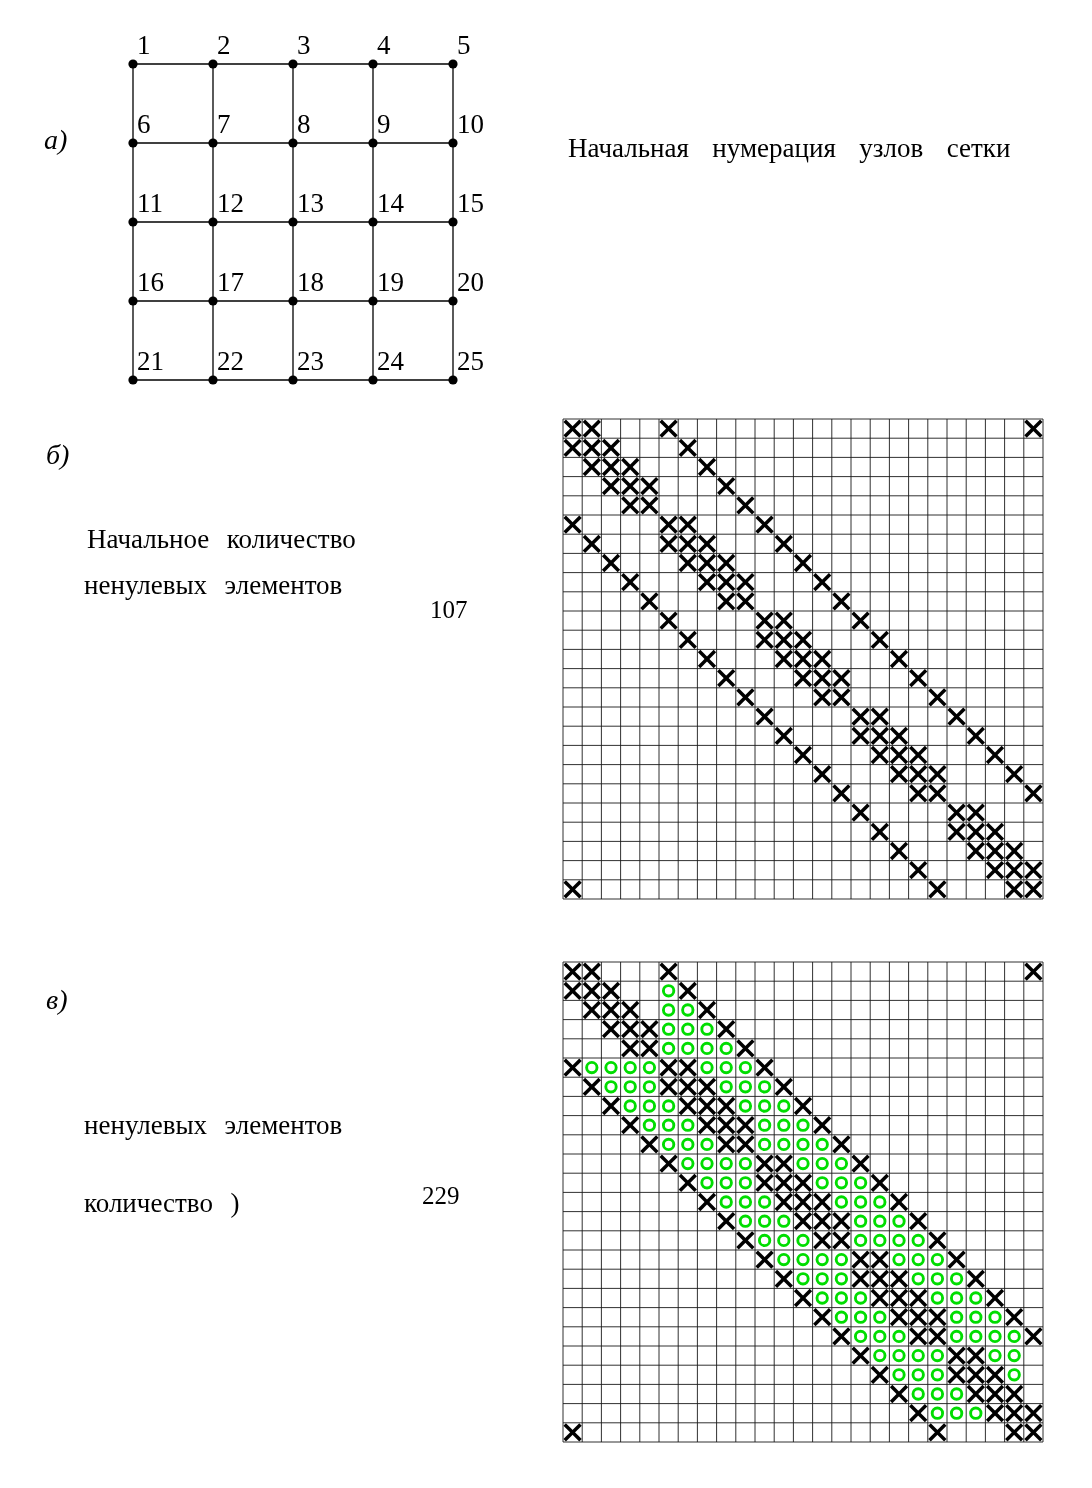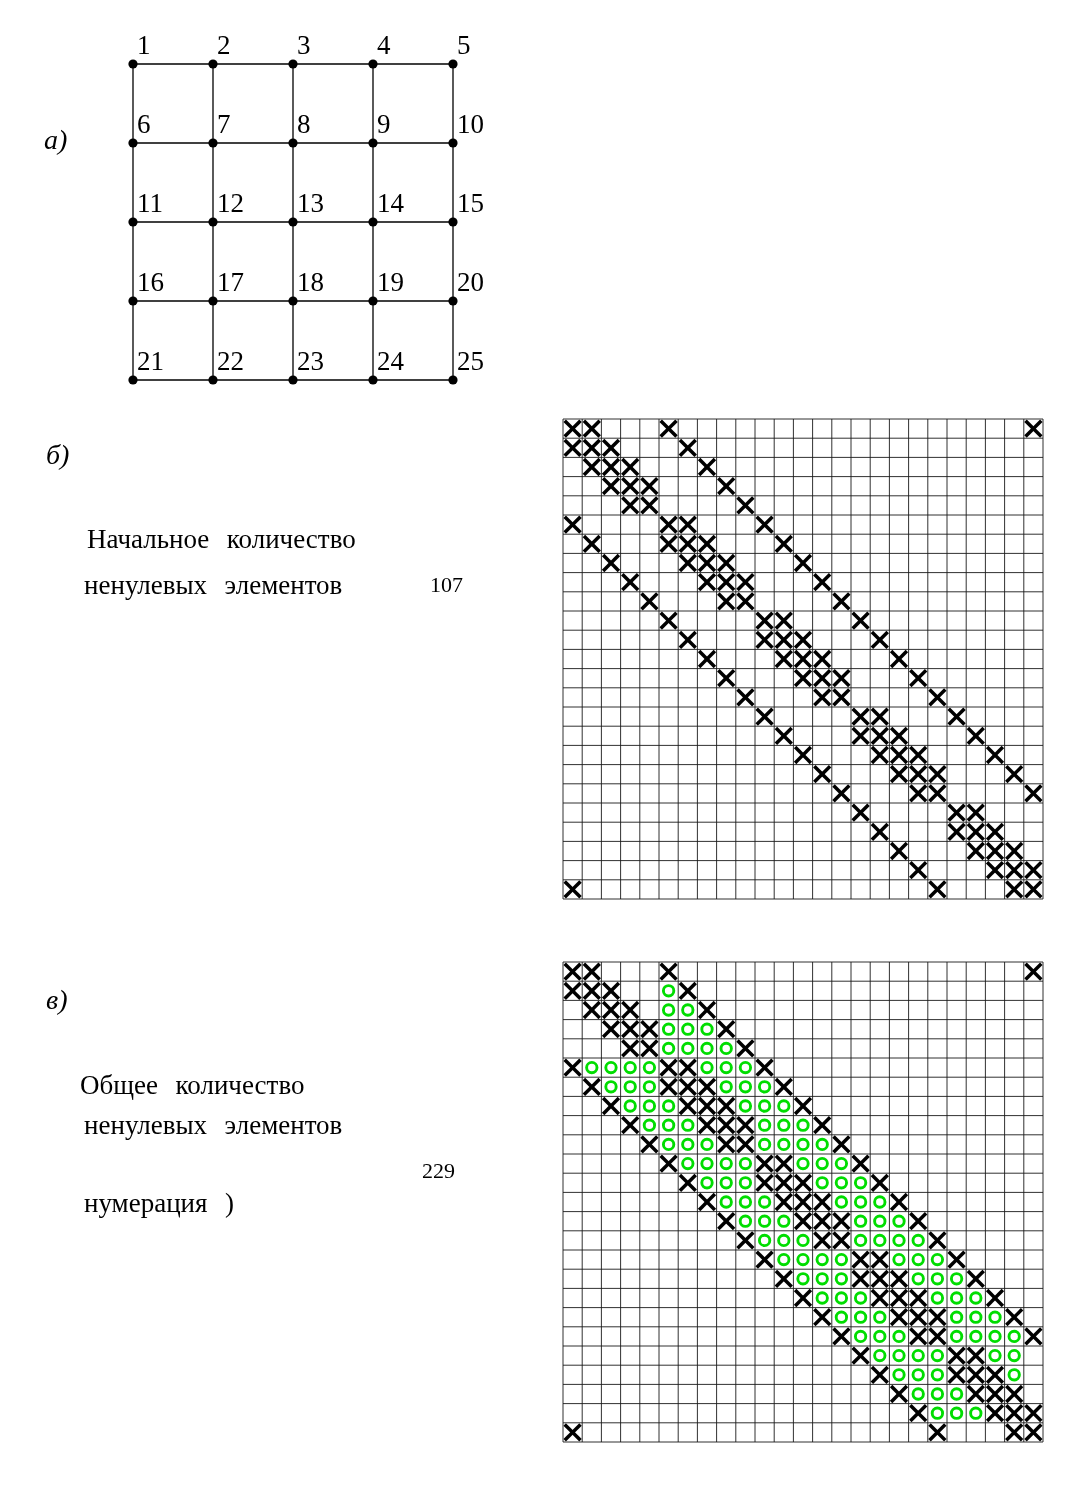--- a/index.html
+++ b/index.html
@@ -11,21 +11,21 @@
   #lbl-b{left:46px;top:439px;}
   #lbl-v{left:46px;top:984px;}
   .title{position:absolute;left:568px;top:133px;font-size:27px;word-spacing:0.62em;white-space:nowrap;}
   .cap{position:absolute;font-size:27px;word-spacing:0.40em;white-space:nowrap;}
   #b-cap1{left:87px;top:524px;}
   #b-cap2{left:84px;top:570px;}
   #v-cap1{left:80px;top:1070px;}
   #v-cap2{left:84px;top:1110px;}
   #v-cap3{left:72px;top:1150px;}
   #v-cap4{left:84px;top:1188px;}
-  .count{position:absolute;font-size:22px;}
+  .count{position:absolute;font-size:25px;margin-top:24px;}
   #b-count{left:430px;top:572px;}
   #v-count{left:422px;top:1158px;}
   #mesh-svg{position:absolute;left:115px;top:26px;}
   #matrix-b{position:absolute;left:560px;top:416px;}
   #matrix-v{position:absolute;left:560px;top:959px;}
   .meshnum{font-family:"Liberation Serif","DejaVu Serif",serif;font-size:27px;fill:#000;}
 </style>
 </head>
 <body>
 
@@ -87,20 +87,21 @@
       <text x="22" y="344" class="meshnum">21</text>
       <circle cx="98" cy="354" r="4.6" fill="#000"></circle>
       <text x="102" y="344" class="meshnum">22</text>
       <circle cx="178" cy="354" r="4.6" fill="#000"></circle>
       <text x="182" y="344" class="meshnum">23</text>
       <circle cx="258" cy="354" r="4.6" fill="#000"></circle>
       <text x="262" y="344" class="meshnum">24</text>
       <circle cx="338" cy="354" r="4.6" fill="#000"></circle>
       <text x="342" y="344" class="meshnum">25</text>
     </svg>
+  <div class="title">Начальная нумерация узлов сетки</div>
 
   <div class="lbl" id="lbl-b">б)</div>
   <div class="cap" id="b-cap1">Начальное количество</div>
   <div class="cap" id="b-cap2">ненулевых элементов</div>
   <div class="count" id="b-count">107</div>
   <svg id="matrix-b" width="486" height="486">
       <line x1="3" y1="3" x2="483" y2="3" stroke="#1a1a1a" stroke-width="0.9"></line>
       <line x1="3" y1="3" x2="3" y2="483" stroke="#1a1a1a" stroke-width="0.9"></line>
       <line x1="3" y1="22.2" x2="483" y2="22.2" stroke="#1a1a1a" stroke-width="0.9"></line>
       <line x1="22.2" y1="3" x2="22.2" y2="483" stroke="#1a1a1a" stroke-width="0.9"></line>
@@ -362,23 +363,22 @@
       <line x1="4.699999999999999" y1="481.29999999999995" x2="20.5" y2="465.5" stroke="#000000" stroke-width="3.5"></line>
       <line x1="369.50000000000006" y1="465.5" x2="385.3" y2="481.29999999999995" stroke="#000000" stroke-width="3.5"></line>
       <line x1="369.50000000000006" y1="481.29999999999995" x2="385.3" y2="465.5" stroke="#000000" stroke-width="3.5"></line>
       <line x1="446.3" y1="465.5" x2="462.09999999999997" y2="481.29999999999995" stroke="#000000" stroke-width="3.5"></line>
       <line x1="446.3" y1="481.29999999999995" x2="462.09999999999997" y2="465.5" stroke="#000000" stroke-width="3.5"></line>
       <line x1="465.5" y1="465.5" x2="481.29999999999995" y2="481.29999999999995" stroke="#000000" stroke-width="3.5"></line>
       <line x1="465.5" y1="481.29999999999995" x2="481.29999999999995" y2="465.5" stroke="#000000" stroke-width="3.5"></line>
     </svg>
 
   <div class="lbl" id="lbl-v">в)</div>
-  <div class="cap" id="v-cap1">Общее количество</div>
   <div class="cap" id="v-cap2">ненулевых элементов</div>
-  <div class="cap" id="v-cap4">нумерация )</div>
+  <div class="cap" id="v-cap4">количество )</div>
   <div class="count" id="v-count">229</div>
   <svg id="matrix-v" width="486" height="486">
       <line x1="3" y1="3" x2="483" y2="3" stroke="#1a1a1a" stroke-width="0.9"></line>
       <line x1="3" y1="3" x2="3" y2="483" stroke="#1a1a1a" stroke-width="0.9"></line>
       <line x1="3" y1="22.2" x2="483" y2="22.2" stroke="#1a1a1a" stroke-width="0.9"></line>
       <line x1="22.2" y1="3" x2="22.2" y2="483" stroke="#1a1a1a" stroke-width="0.9"></line>
       <line x1="3" y1="41.4" x2="483" y2="41.4" stroke="#1a1a1a" stroke-width="0.9"></line>
       <line x1="41.4" y1="3" x2="41.4" y2="483" stroke="#1a1a1a" stroke-width="0.9"></line>
       <line x1="3" y1="60.599999999999994" x2="483" y2="60.599999999999994" stroke="#1a1a1a" stroke-width="0.9"></line>
       <line x1="60.599999999999994" y1="3" x2="60.599999999999994" y2="483" stroke="#1a1a1a" stroke-width="0.9"></line>

